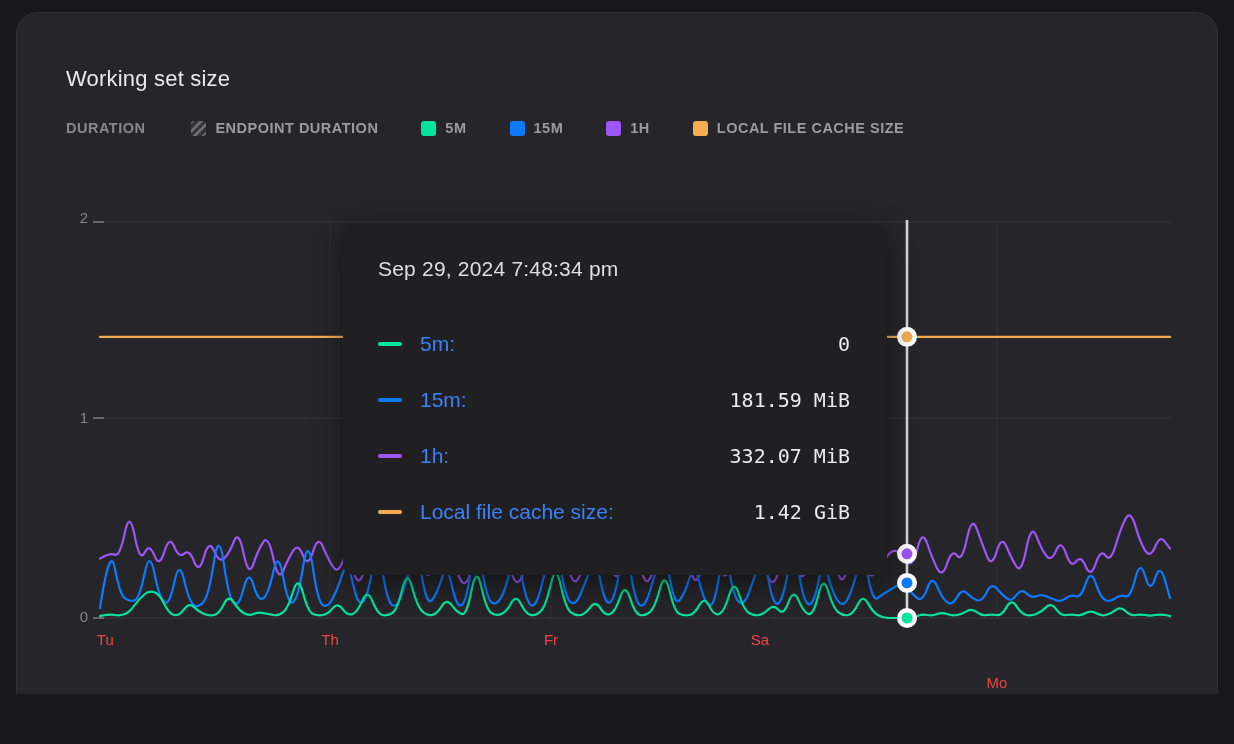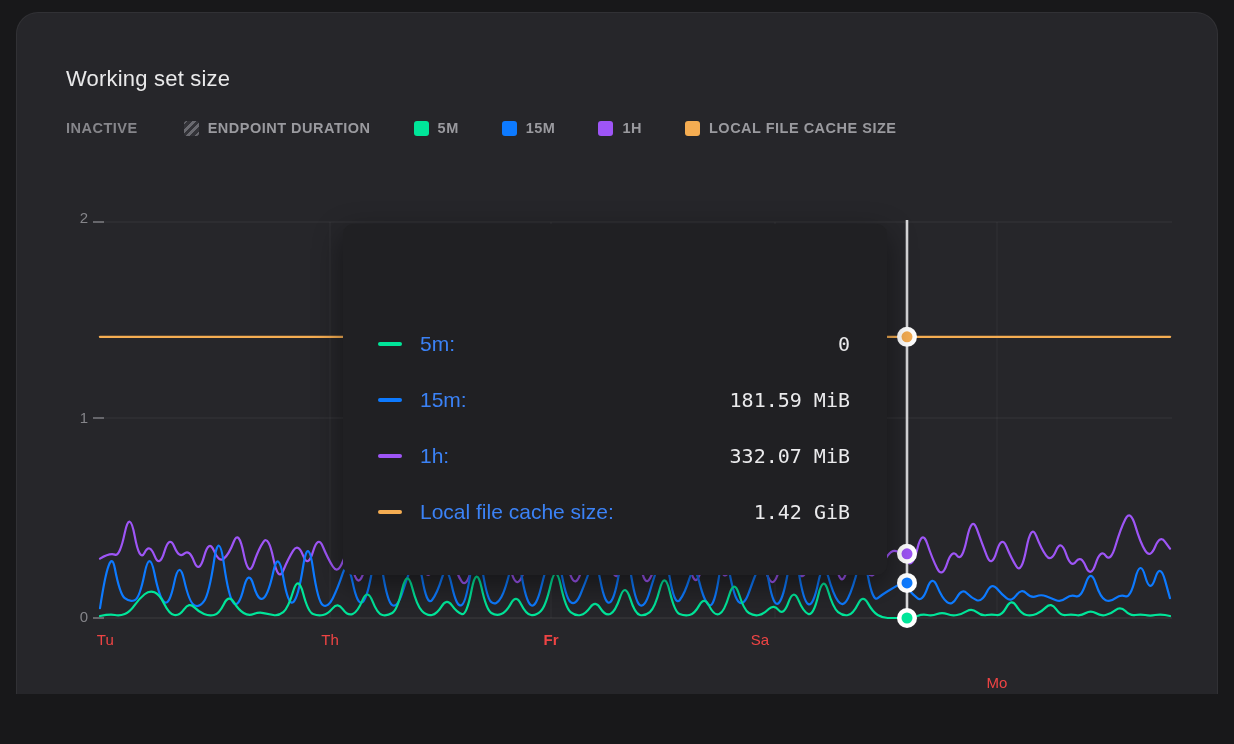--- a/index.html
+++ b/index.html
@@ -27,21 +27,21 @@
 </style>
 </head>
 <body>
 
 <div class="page">
   <div class="card"></div>
 
   <div class="title">Working set size</div>
 
   <div class="legend">
-    <span class="duration">INACTIVE</span>
+    <span class="duration">DURATION</span>
     <span class="legend-item">
       <span class="swatch hatch"></span>
       <span class="lbl">ENDPOINT DURATION</span>
     </span>
     <span class="legend-item">
       <span class="swatch" style="background: rgb(0, 229, 153);"></span>
       <span class="lbl">5M</span>
     </span>
     <span class="legend-item">
       <span class="swatch" style="background: rgb(13, 122, 255);"></span>
@@ -56,21 +56,21 @@
       <span class="lbl">LOCAL FILE CACHE SIZE</span>
     </span>
   </div>
 
   <div class="ylabel" style="top:208px;">2</div>
   <div class="ylabel" style="top:408px;">1</div>
   <div class="ylabel" style="top:607px;">0</div>
 
   <div class="xlabel" style="left: 105.35px;">Tu</div>
   <div class="xlabel" style="left: 330.05px;">Th</div>
-  <div class="xlabel" style="left: 551.005px; font-weight: bold;">Fr</div>
+  <div class="xlabel" style="left: 551.005px;">Fr</div>
   <div class="xlabel" style="left: 760px;">Sa</div>
   <div class="xlabel" style="left: 996.981px; margin-top: 43px;">Mo</div>
 
   <svg class="chart" width="1234" height="744" viewBox="0 0 1234 744">
     <g>
       <line x1="100" y1="222" x2="1172" y2="222" stroke="rgba(255,255,255,0.07)" stroke-width="1"></line>
       <line x1="100" y1="418" x2="1172" y2="418" stroke="rgba(255,255,255,0.07)" stroke-width="1"></line>
       <line x1="100" y1="618" x2="1172" y2="618" stroke="rgba(255,255,255,0.10)" stroke-width="1"></line>
       <line x1="330" y1="222" x2="330" y2="618" stroke="rgba(255,255,255,0.06)" stroke-width="1"></line>
       <line x1="551" y1="222" x2="551" y2="618" stroke="rgba(255,255,255,0.06)" stroke-width="1"></line>
@@ -93,20 +93,21 @@
         <circle cx="906.994" cy="553.7886" r="10" fill="#ffffff"></circle>
         <circle cx="906.994" cy="553.7886" r="5.5" fill="#9e55f6"></circle>
         <circle cx="906.994" cy="582.8946" r="10" fill="#ffffff"></circle>
         <circle cx="906.994" cy="582.8946" r="5.5" fill="#0d7aff"></circle>
         <circle cx="906.994" cy="618" r="10" fill="#ffffff"></circle>
         <circle cx="906.994" cy="618" r="5.5" fill="#00e599"></circle>
       </g>
   </svg>
 
   <div class="tooltip">
+    <div class="tt-header">Sep 29, 2024 7:48:34 pm</div>
     <div class="tt-row" style="top:106px;">
       <span class="tt-dash" style="background: rgb(0, 229, 153);"></span>
       <span class="tt-label">5m:</span>
       <span class="tt-value">0</span>
     </div>
     <div class="tt-row" style="top:162px;">
       <span class="tt-dash" style="background: rgb(13, 122, 255);"></span>
       <span class="tt-label">15m:</span>
       <span class="tt-value">181.59 MiB</span>
     </div>

